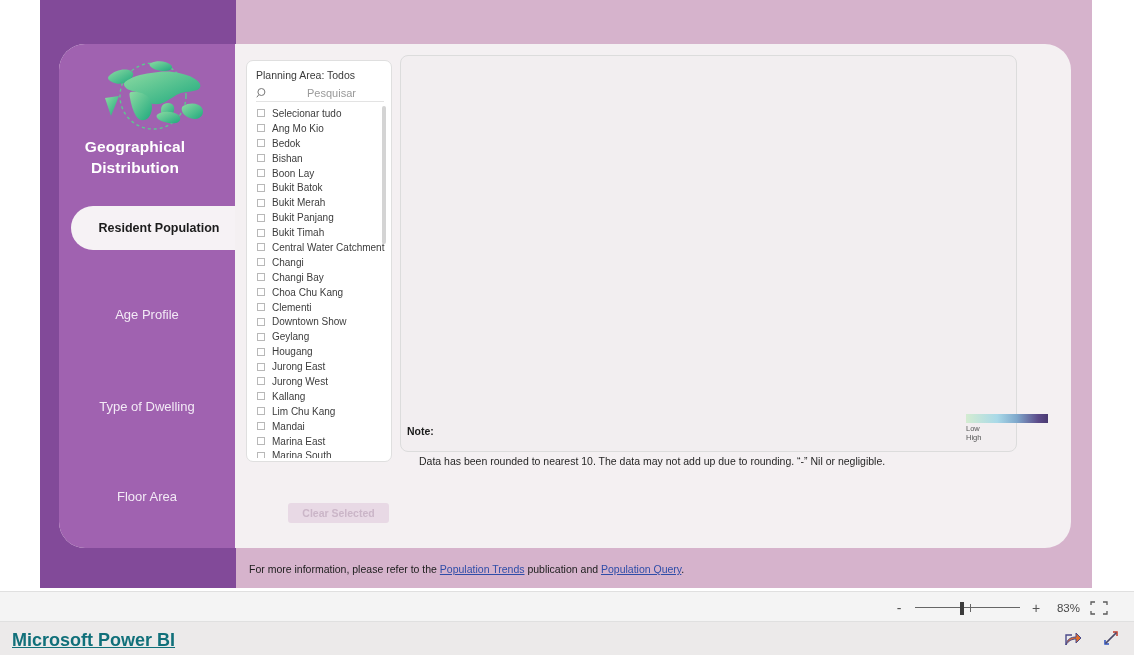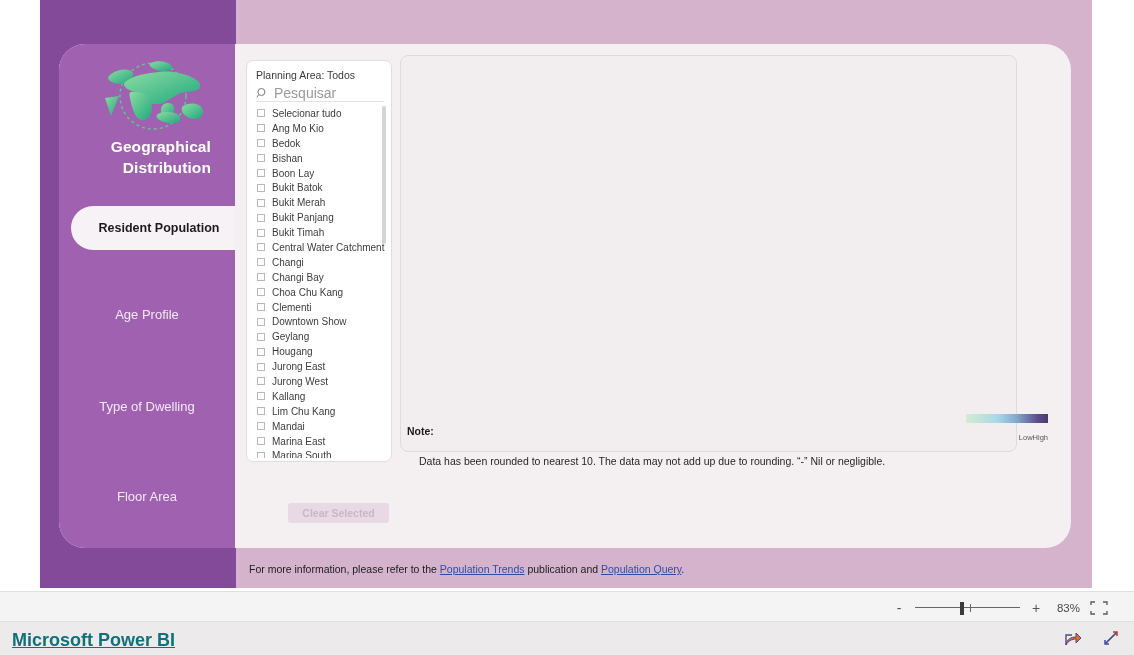--- a/index.html
+++ b/index.html
@@ -45,21 +45,21 @@
     overflow: hidden;
   }
   .nav-globe {
     position: absolute;
     left: 36px; top: 14px;
     width: 120px; height: 76px;
   }
   .nav-title {
     position: absolute;
     left: 0; top: 92px; width: 152px;
-    text-align: right;
+    text-align: center;
     color: #ffffff;
     font-size: 15.5px;
     font-weight: bold;
     line-height: 21px;
     letter-spacing: .1px;
   }
   .nav-item {
     position: absolute;
     left: 0; width: 176px;
     text-align: center;
@@ -134,21 +134,21 @@
     color: #3a3a3a;
   }
   #slicer-search {
     position: absolute;
     left: 9px; top: 24px;
     width: 128px; height: 17px;
     display: flex; align-items: center;
     border-bottom: 1px solid #e3e3e3;
   }
   #slicer-search .mag { width: 13px; height: 13px; margin-right: 5px; }
-  #slicer-search .ph { font-size: 14px; color: #999; }
+  #slicer-search .ph { font-size: 11px; color: #999; margin-left: 33px; }
   #slicer-list {
     position: absolute;
     left: 6px; top: 45px;
     width: 140px; height: 352px;
     overflow: hidden;
   }
   .slicer-row {
     display: flex;
     align-items: center;
     height: 14.9px;
@@ -208,22 +208,23 @@
     position: absolute;
     left: 926px; top: 414px;
     width: 82px;
   }
   #legend-bar {
     width: 82px; height: 9px;
     background: linear-gradient(to right, #d4ecd1 0%, #a9d9e8 38%, #7fa8cc 62%, #5c4b8a 88%, #4a3a72 100%);
   }
   #legend-labels {
     display: flex;
-    justify-content: flex-end;
-    margin-top: 10px;
+    justify-content: space-between;
+    margin-top: 1px;
+    flex-direction: column;
   }
   #legend-labels span {
     font-size: 7.5px;
     color: #555;
   }
 
   
   #notes {
     position: absolute;
     left: 367px; top: 425px;

